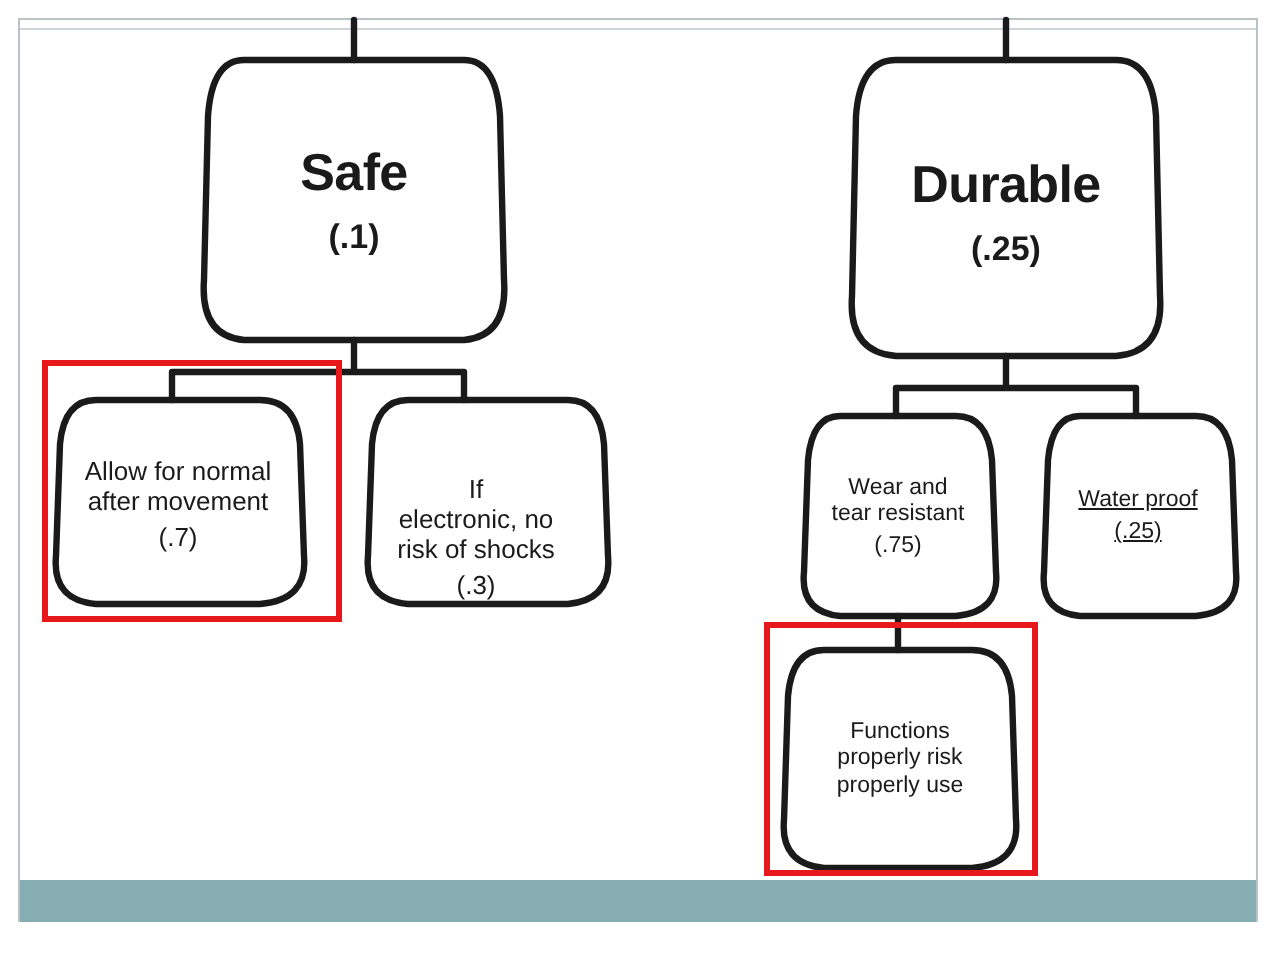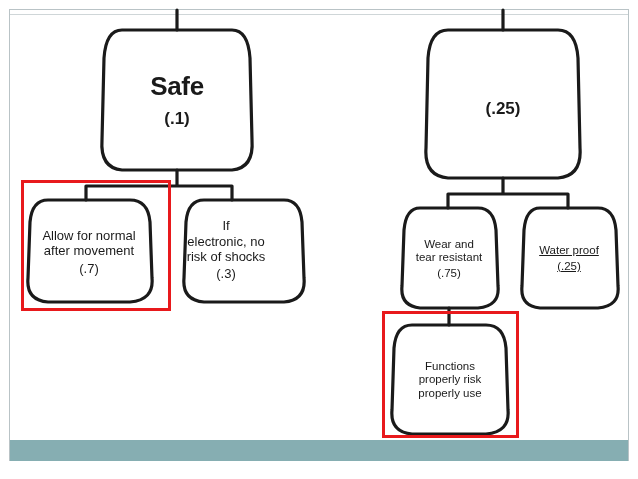--- a/index.html
+++ b/index.html
@@ -132,30 +132,31 @@
       <path d="M 412 325 L 486 325 Q 504 325 506 348 L 508 410 Q 510 432 486 434 L 412 434 Q 390 432 392 410 L 394 348 Q 396 325 412 325 Z"></path>
     </g>
   </svg>
 
   <div class="node-text root-node" style="left:102px; top:30px; width:150px; height:140px;">
     <span class="nlabel">Safe</span>
     <span class="nval">(.1)</span>
   </div>
 
   <div class="node-text root-node" style="left:426px; top:34px; width:154px; height:144px;">
+    <span class="nlabel">Durable</span>
     <span class="nval">(.25)</span>
   </div>
 
   <div class="node-text leaf-node" style="left:24px; top:204px; width:130px; height:96px;text-align:right;">
     <span class="nlabel">Allow for normal</span>
     <span class="nlabel">after movement</span>
     <span class="nval">(.7)</span>
   </div>
 
-  <div class="node-text leaf-node" style="left:164px; top:200px; width:124px; height:100px;">
+  <div class="node-text leaf-node" style="left:176px; top:200px; width:124px; height:100px;justify-content:flex-end;">
     <span class="nlabel">If</span>
     <span class="nlabel">electronic, no</span>
     <span class="nlabel">risk of shocks</span>
     <span class="nval">(.3)</span>
   </div>
 
   <div class="node-text leaf-node leaf-small" style="left:398px; top:212px; width:102px; height:94px;text-align:right;">
     <span class="nlabel">Wear and</span>
     <span class="nlabel">tear resistant</span>
     <span class="nval">(.75)</span>

